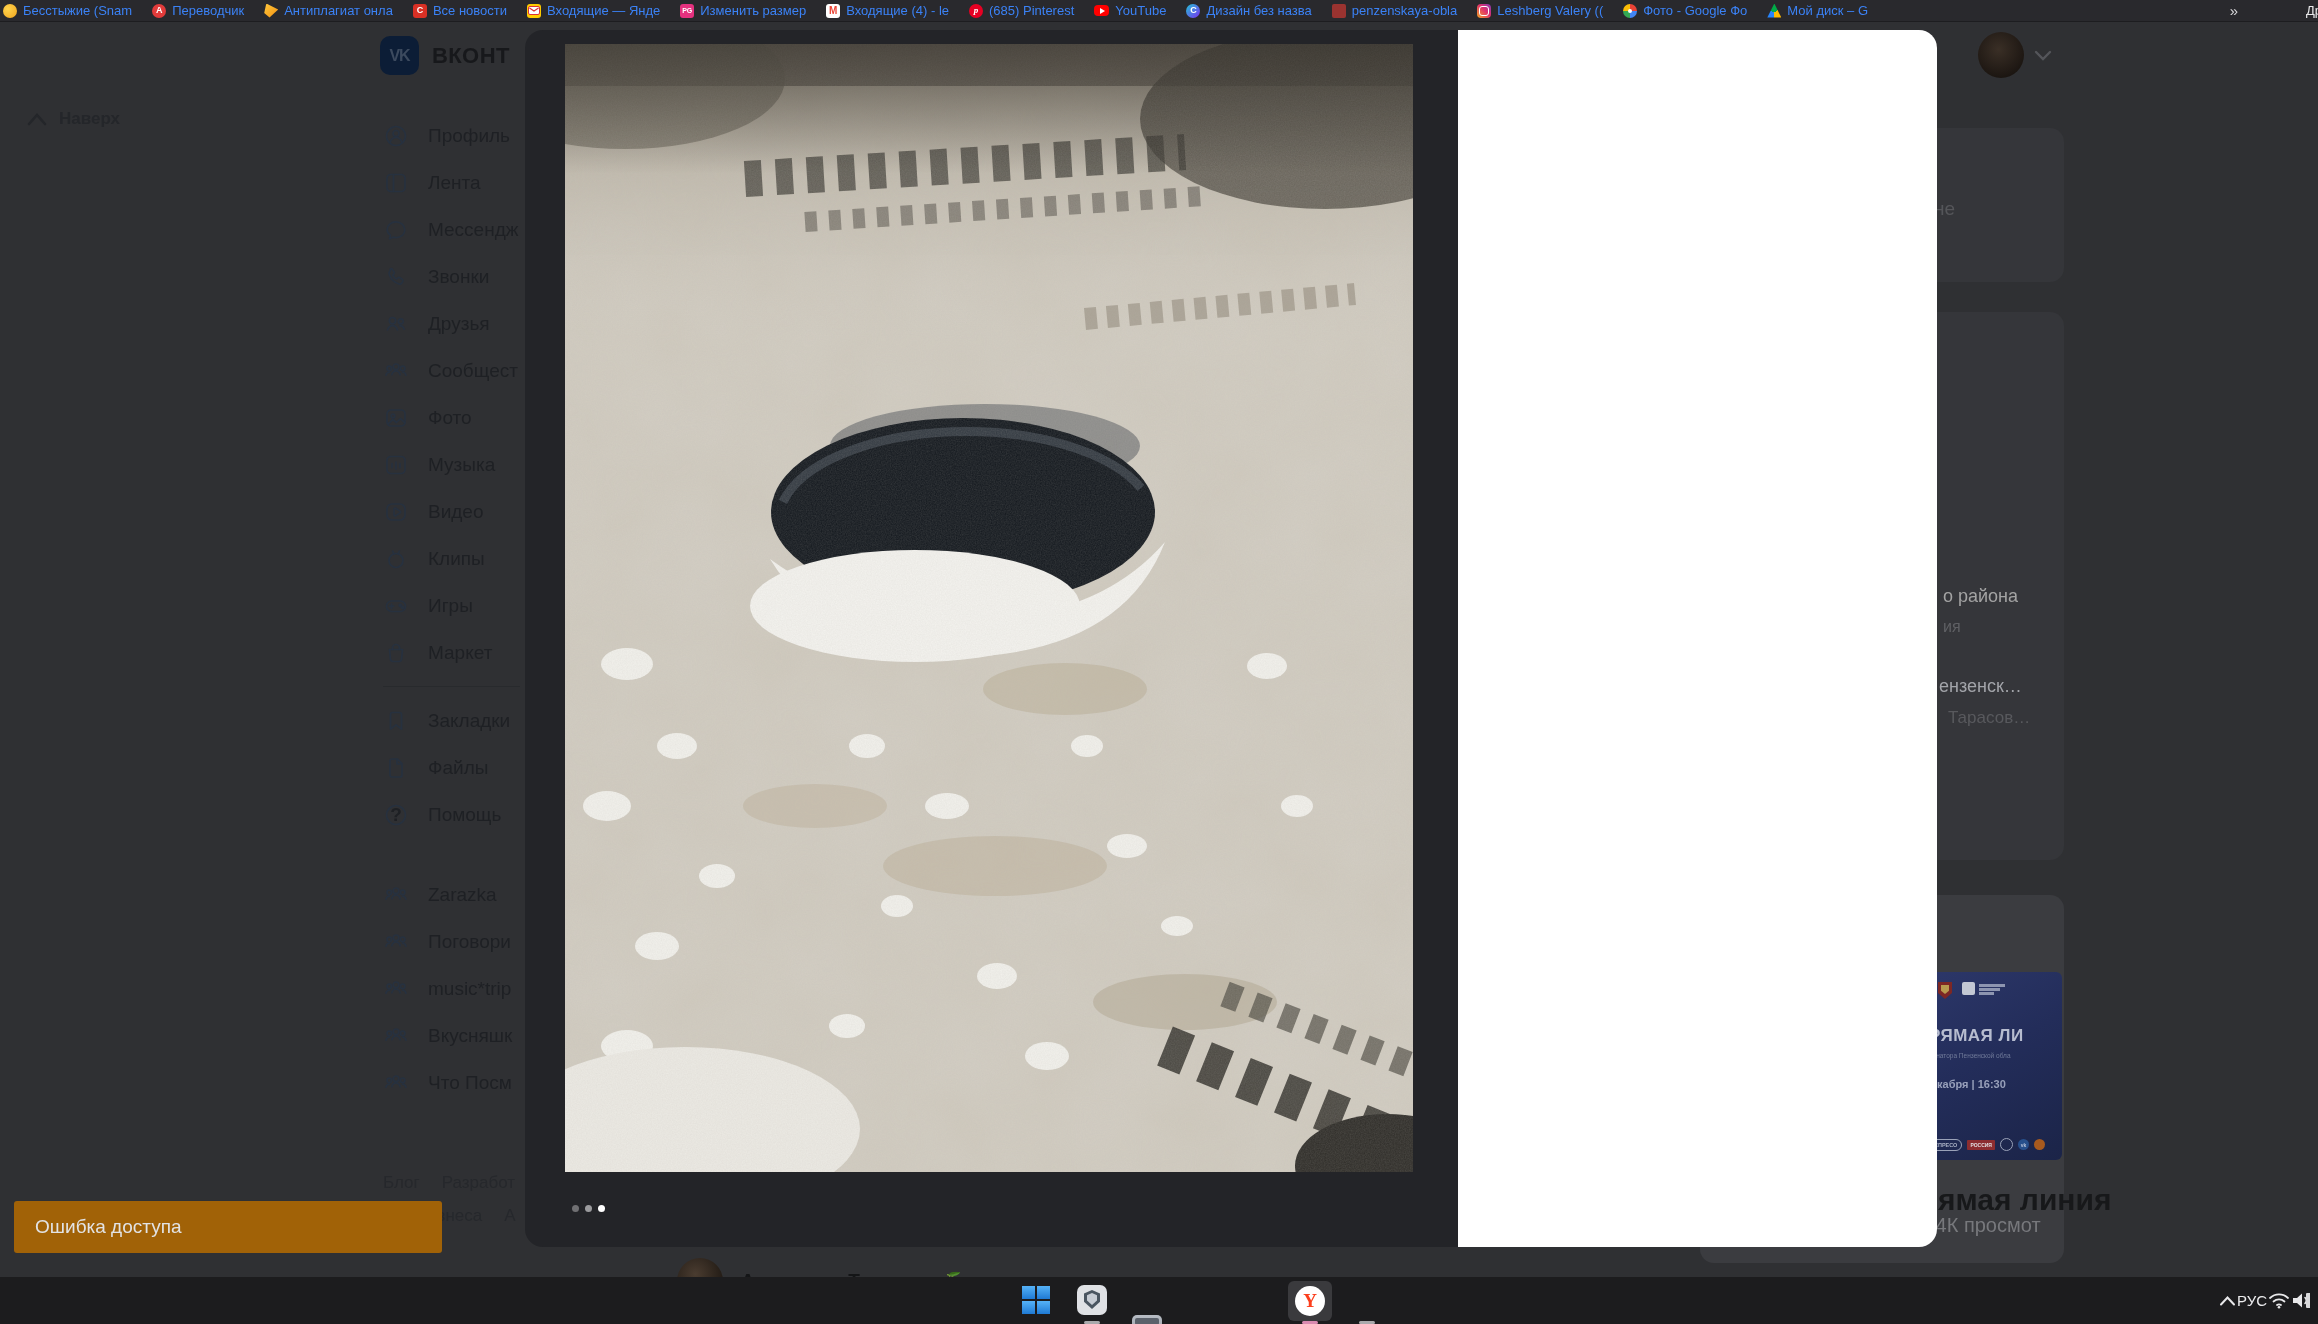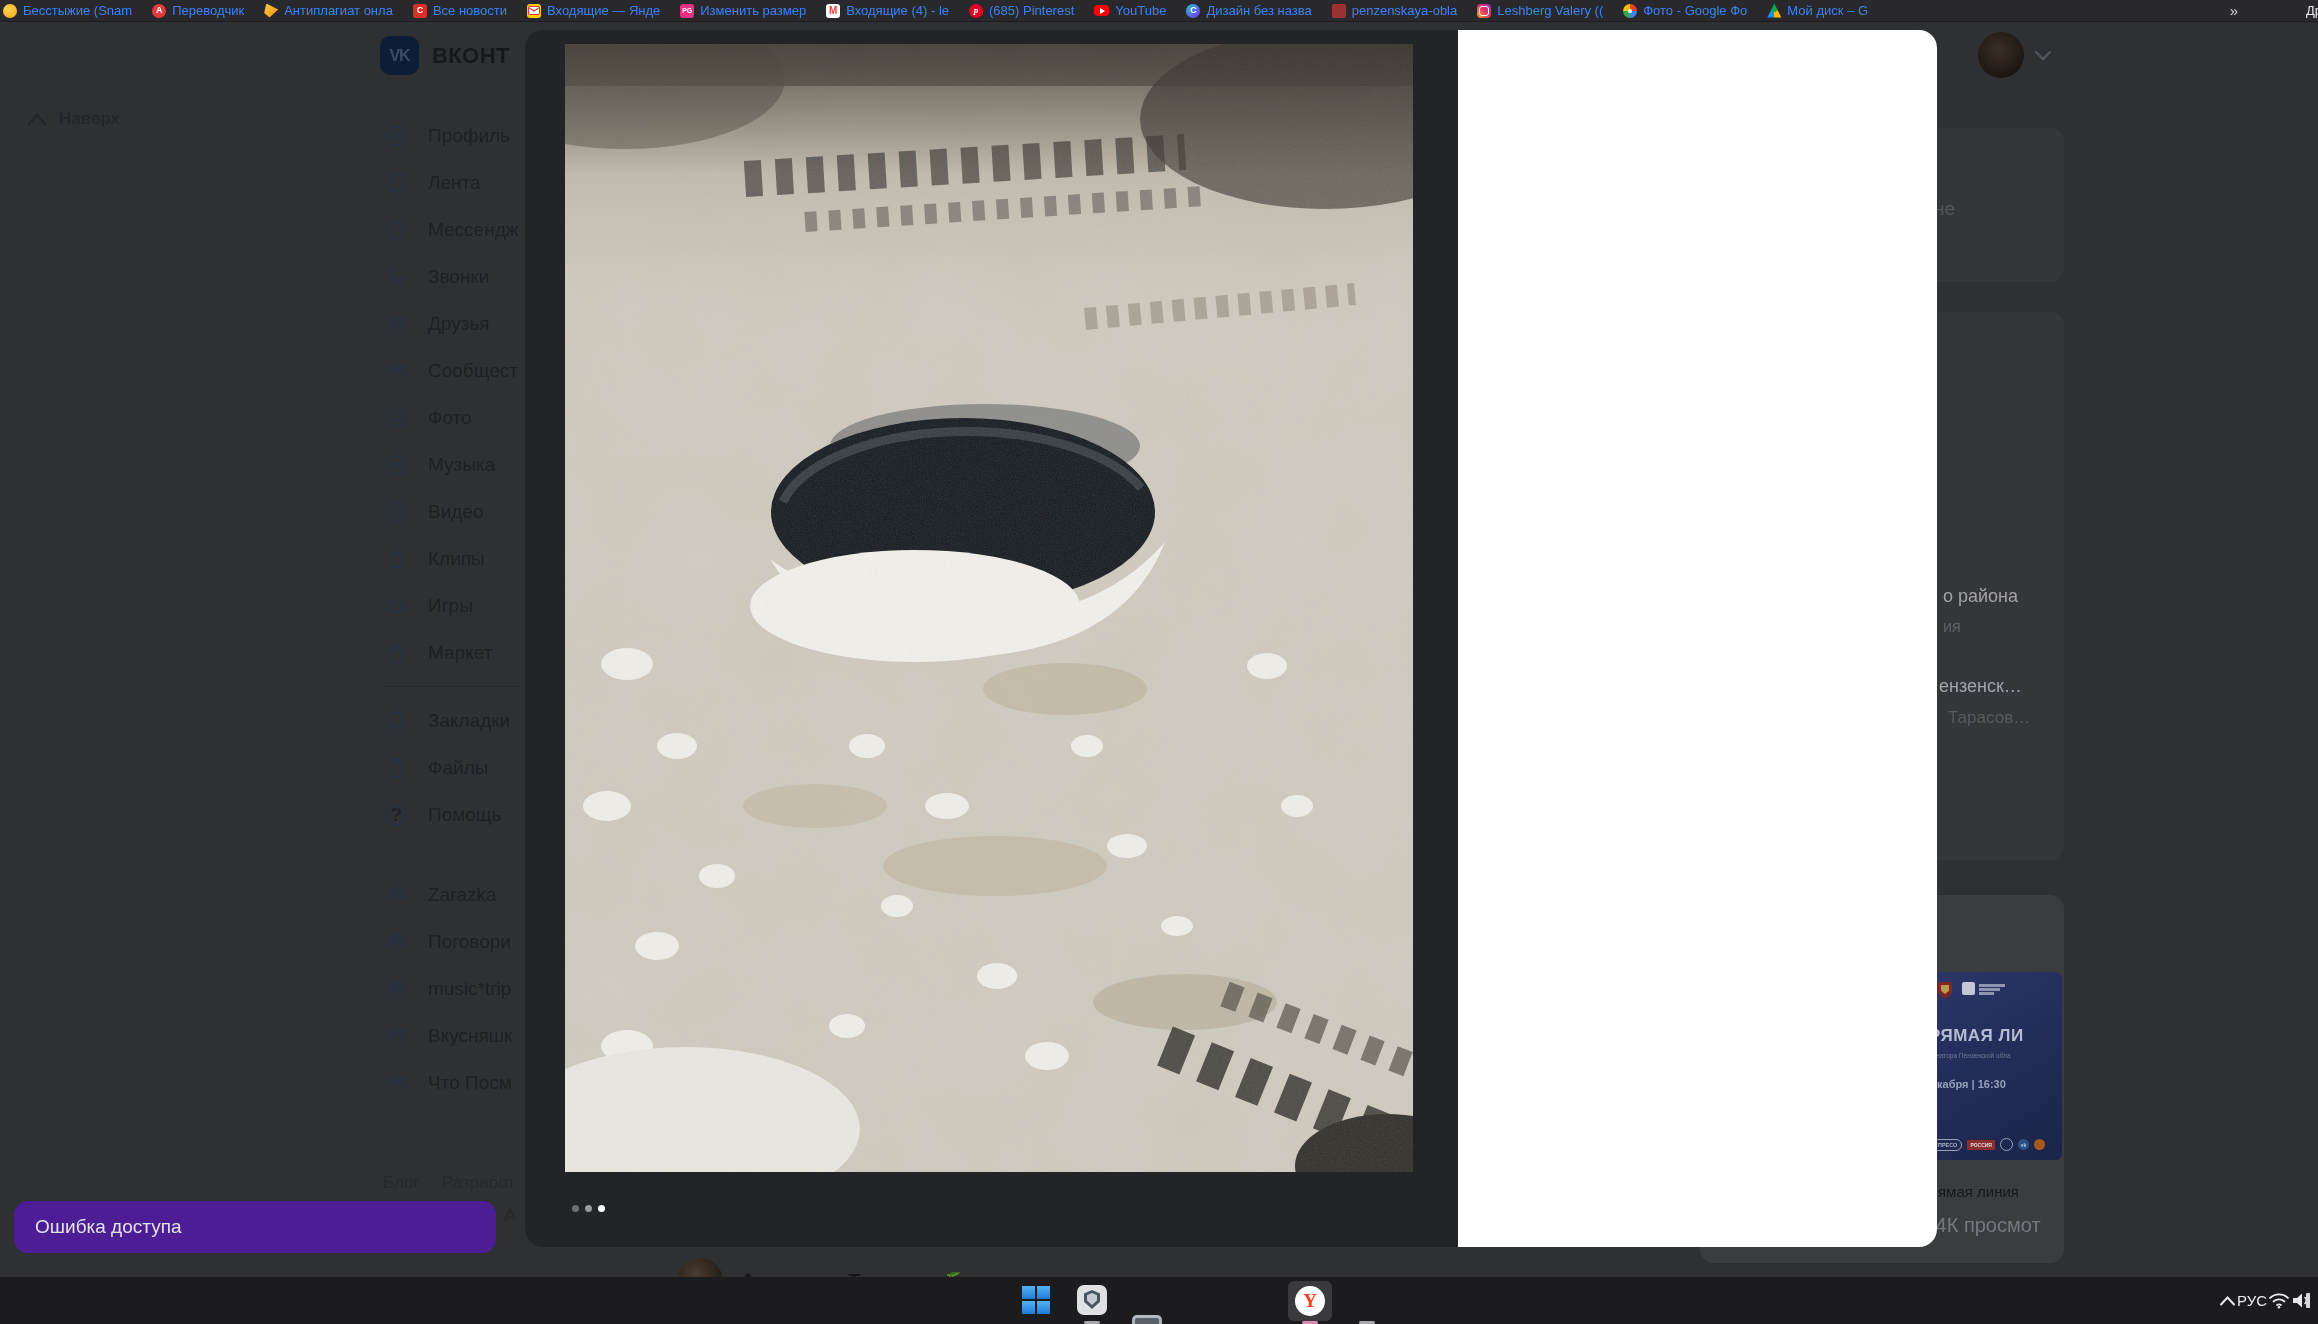--- a/index.html
+++ b/index.html
@@ -59,21 +59,21 @@
   .card{position:absolute;border-radius:14px;background:#35363a}
   .card1{left:1700px;top:107px;width:364px;height:154px}
   .card2{left:1700px;top:291px;width:364px;height:548px}
   .card3{left:1700px;top:874px;width:364px;height:368px;background:#3b3c40}
   .rc-t{position:absolute;white-space:nowrap}
   .rc1{left:1934px;top:177px;font-size:19px;color:#55565a}
   .rc2{left:1943px;top:565px;font-size:18px;color:#a3a3a3}
   .rc3{left:1943px;top:597px;font-size:16px;color:#5f6064}
   .rc4{left:1939px;top:655px;font-size:18px;color:#a2a4a9}
   .rc5{left:1948px;top:687px;font-size:17px;color:#58595d}
-  .vc-title{left:1938px;top:1162px;font-size:15px;font-weight:normal;color:#17181a}
+  .vc-title{left:1938px;top:1162px;font-size:30px;font-weight:bold;color:#17181a}
   .vc-views{left:1930px;top:1193px;font-size:20px;color:#77787c}
 
   .poster{position:absolute;left:1925px;top:951px;width:137px;height:188px;border-radius:6px;overflow:hidden;background:linear-gradient(150deg,#2c3769,#232d5a 45%,#1b2448);cursor:pointer}
   .coat{position:absolute;left:13px;top:10px;width:14px;height:17px;background:#7d2724;clip-path:polygon(0 0,100% 0,100% 65%,50% 100%,0 65%)}
   .coat i{position:absolute;left:3px;top:3px;width:8px;height:9px;background:#b99b4e;clip-path:polygon(0 0,100% 0,100% 65%,50% 100%,0 65%)}
   .plogo{position:absolute;left:37px;top:10px;width:13px;height:13px;border-radius:2px;background:#c3c8d4}
   .pl1,.pl2,.pl3{position:absolute;left:54px;height:2.5px;background:#8d95b0}
   .pl1{top:12px;width:26px}.pl2{top:16px;width:21px}.pl3{top:20px;width:15px}
   .p-title{position:absolute;left:4px;top:54px;font-size:17px;font-weight:bold;color:#b6bccf;white-space:nowrap;letter-spacing:.5px}
   .p-sub{position:absolute;left:4px;top:80px;font-size:6.5px;color:#707a99;white-space:nowrap}
@@ -94,21 +94,21 @@
   
   .modal{position:absolute;left:525px;top:30px;width:1412px;height:1217px;z-index:20;display:flex;border-radius:18px;overflow:hidden}
   .m-photo-region{position:relative;width:933px;height:100%;background:#232428}
   .m-photo{position:absolute;left:40px;top:14px;width:848px;height:1128px;cursor:pointer}
   .dots{position:absolute;left:47px;top:1175px;display:flex;gap:6px;align-items:center}
   .dot{width:7px;height:7px;border-radius:50%}
   .d1{background:#707073}.d2{background:#9b9b9e}.d3{background:#ffffff}
   .m-white{width:479px;height:100%;background:#ffffff}
 
   
-  .toast{position:absolute;left:14px;top:1201px;width:482px;height:52px;border-radius:14px;background:#4c1d95;z-index:30;display:flex;align-items:center;padding-left:21px;box-sizing:border-box}
+  .toast{position:absolute;left:14px;top:1201px;width:428px;height:52px;border-radius:3px;background:#a16207;z-index:30;display:flex;align-items:center;padding-left:21px;box-sizing:border-box}
   .toast span{color:#e2e3e5;font-size:19px}
 
   
   .taskbar{position:absolute;left:0;bottom:0;right:0;height:47px;background:#1c1c1e;z-index:60}
   .tb-ico{position:absolute;top:8px;width:30px;height:30px;cursor:pointer}
   .win{display:grid;grid-template-columns:13px 13px;grid-template-rows:13px 13px;gap:2px;padding-top:1px}
   .win i{background:linear-gradient(180deg,#55b2f7,#1f7ad4)}
   .shield{background:#dfe1e5;border-radius:7px;position:relative}
   .shield i{position:absolute;left:7px;top:5px;width:16px;height:19px;background:#4a5560;clip-path:polygon(50% 0,100% 18%,100% 62%,50% 100%,0 62%,0 18%)}
   .shield b{position:absolute;left:10px;top:8px;width:10px;height:12px;background:#c7ccd4;clip-path:polygon(50% 0,100% 18%,100% 62%,50% 100%,0 62%,0 18%)}

